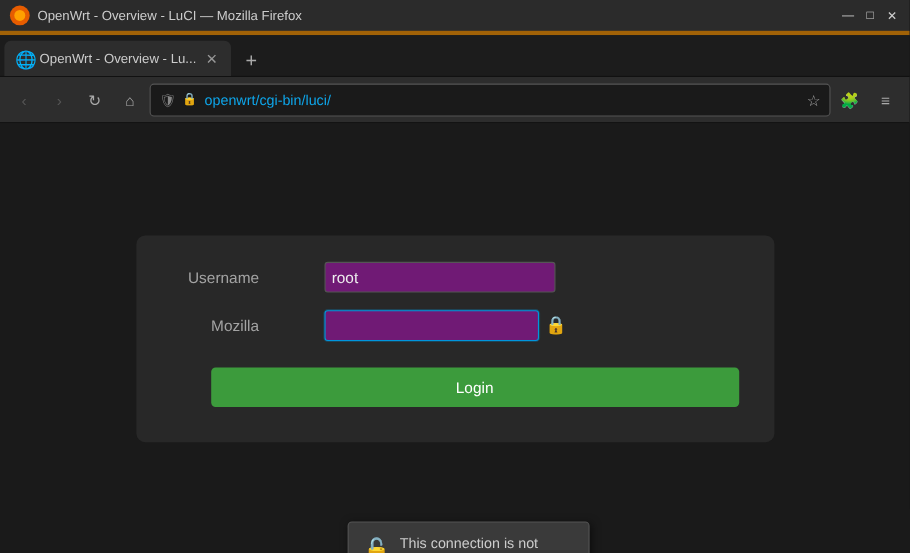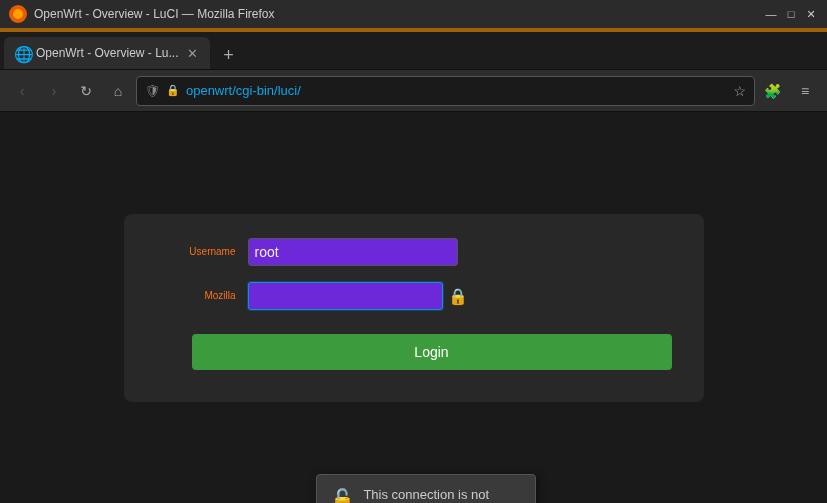--- a/index.html
+++ b/index.html
@@ -193,37 +193,38 @@
       font-weight: bold;
       margin-bottom: 24px;
     }
     .form-row {
       display: flex;
       align-items: center;
       margin-bottom: 16px;
       gap: 12px;
     }
     .form-label {
-      color: #f97316;
-      font-size: 10px;
+      color: #a3a3a3;
+      font-size: 14px;
       width: 80px;
       text-align: right;
       flex-shrink: 0;
     }
     .form-input {
       flex: 1;
       max-width: 210px;
       height: 28px;
-      background: #6d28d9;
+      background: #701a75;
       border: 1px solid #555;
       border-radius: 3px;
       color: #eee;
       font-size: 14px;
       padding: 0 6px;
       outline: none;
+      margin-left: 47px;
     }
     .password-input-wrapper {
       position: relative;
     }
     .insecure-badge {
       position: absolute;
       right: -26px;
       top: 50%;
       transform: translateY(-50%);
       color: #c0392b;

